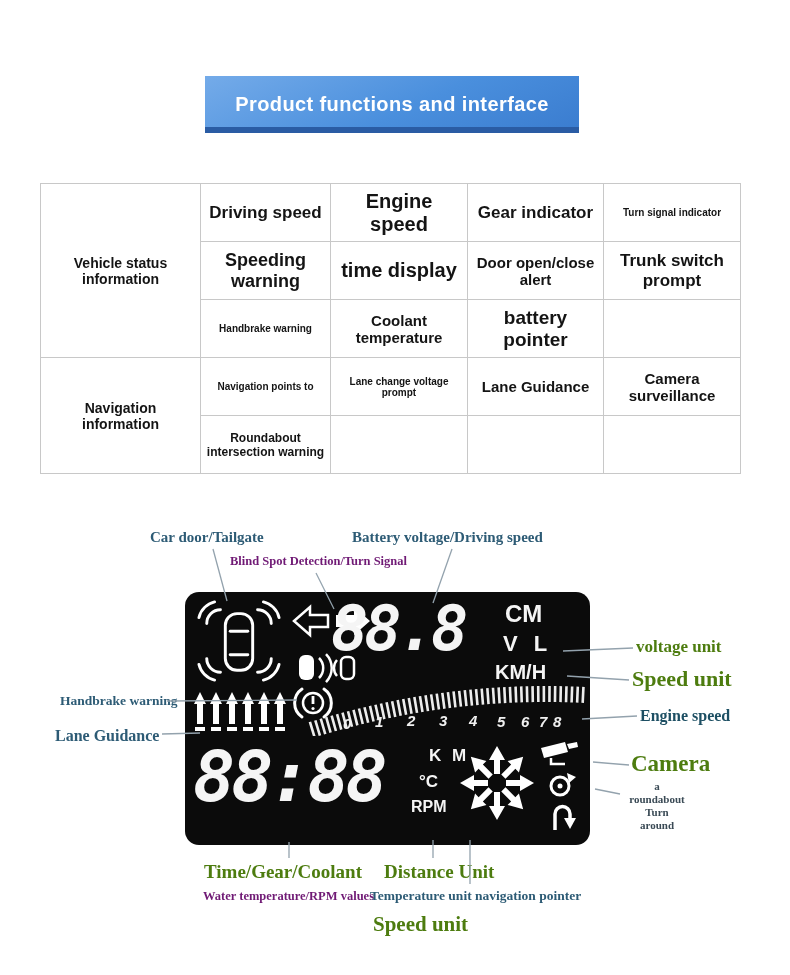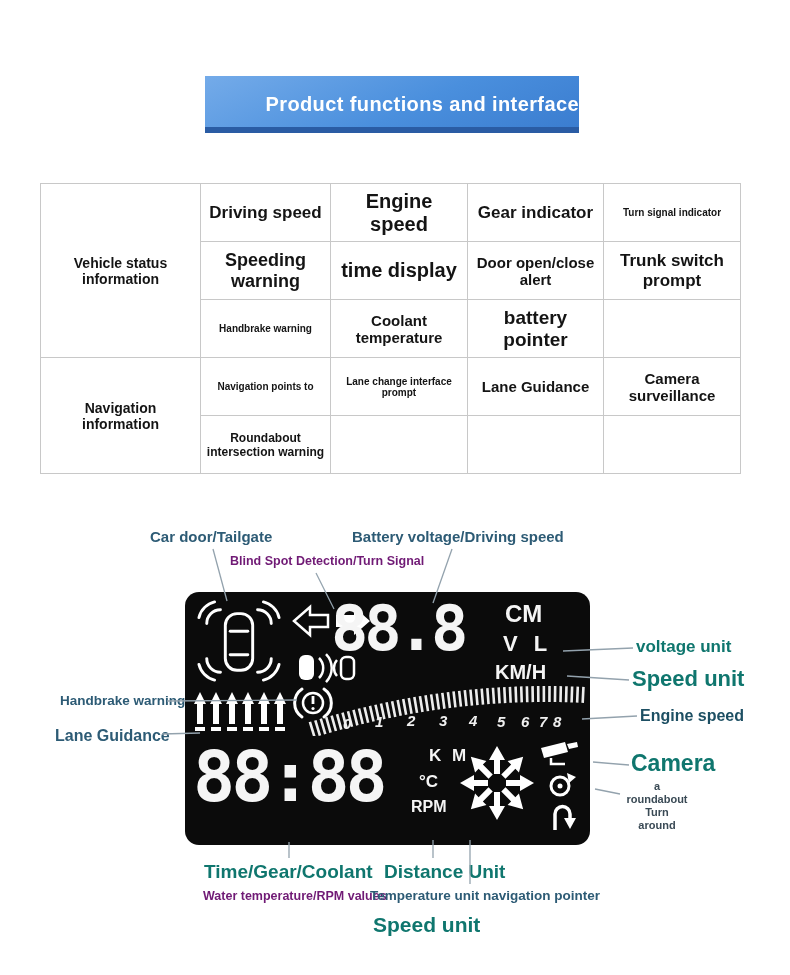--- a/index.html
+++ b/index.html
@@ -2,48 +2,48 @@
 <html><head>
 <meta charset="utf-8">
 <style>
   html,body{margin:0;padding:0;background:#ffffff;}
   .page{position:relative;width:790px;height:975px;background:#fff;
         font-family:"Liberation Sans",sans-serif;overflow:hidden;}
 
   
   .banner{position:absolute;left:205px;top:76px;width:374px;height:57px;
           background:linear-gradient(155deg,#74abe9 0%,#4a8fdd 55%,#3a7ccf 100%);
-          display:flex;align-items:center;justify-content:flex-end;}
+          display:flex;align-items:center;justify-content:center;}
   .banner::after{content:"";position:absolute;left:0;right:0;bottom:0;height:6px;
           background:#2a5ca4;}
   .banner-title{color:#ffffff;font-size:20px;font-weight:700;letter-spacing:.4px;}
 
   
   table.func{position:absolute;left:40px;top:183px;width:700px;
              border-collapse:collapse;table-layout:fixed;}
   table.func td{border:1px solid #c8c8c8;text-align:center;vertical-align:middle;
                 height:53px;padding:2px 5px;font-weight:700;color:#141414;
                 font-family:"Liberation Sans",sans-serif;}
   .fz20{font-size:20px}.fz19{font-size:19px}.fz17{font-size:17px}
   .fz15{font-size:15px}.fz14{font-size:18px}.fz13{font-size:10px}.fz12{font-size:12px}
   .glabel{font-size:14px}
 
   
-  .lbl{position:absolute;font-weight:700;z-index:2;line-height:1.2;}
-  .c-teal{color:#0f766e}.c-steel{color:#2d5b75}.c-dark{color:#701a75}
+  .lbl{position:absolute;font-weight:700;z-index:2;line-height:1.2;font-family:Liberation Serif, serif;}
+  .c-teal{color:#4d7c0f}.c-steel{color:#2d5b75}.c-dark{color:#701a75}
   .c-navy{color:#1d4f63}.c-gray{color:#3a4a55}
   .prewrap{white-space:pre-line;text-align:center;}
 
   
   .hud-panel{position:absolute;left:185px;top:592px;width:405px;height:253px;
              background:#0b0b0b;border-radius:14px;z-index:1;}
   .hud-panel .abs{position:absolute;}
   .ptxt{position:absolute;color:#f5f5f5;font-weight:700;line-height:1;
         font-family:"Liberation Sans",sans-serif;}
-  .seg{position:absolute;color:#f5f5f5;font-weight:700;line-height:1;
+  .seg{position:absolute;color:#f5f5f5;font-weight:700;font-style:italic;line-height:1;
        font-family:"DejaVu Sans Mono",monospace;}
   .seg-speed{left:146px;top:6px;font-size:62px;letter-spacing:-4px;}
   .seg-time{left:8px;top:150px;font-size:70px;letter-spacing:-4px;}
   .u-cm{left:320px;top:10px;font-size:24px;}
   .u-vl{left:318px;top:41px;font-size:22px;letter-spacing:5px;}
   .u-kmh{left:310px;top:70px;font-size:20px;text-align:right;}
   .u-km{left:228px;top:155px;font-size:17px;letter-spacing:3px;margin-left:16px;}
   .u-c{left:234px;top:181px;font-size:17px;}
   .u-rpm{left:226px;top:207px;font-size:16px;}
   .rpm-t{position:absolute;color:#f0f0f0;font-weight:700;font-style:italic;
@@ -89,21 +89,21 @@
       </tr>
       <tr>
         <td class="fz13">Handbrake warning</td>
         <td class="fz15">Coolant temperature</td>
         <td class="fz19">battery pointer</td>
         <td class="fz15"></td>
       </tr>
       <tr>
         <td rowspan="2" class="glabel fz13">Navigation information</td>
         <td class="fz13">Navigation points to</td>
-        <td class="fz13">Lane change interface prompt</td>
+        <td class="fz13">Lane change voltage prompt</td>
         <td class="fz15">Lane Guidance</td>
         <td class="fz15">Camera surveillance</td>
       </tr>
       <tr>
         <td class="fz12">Roundabout intersection warning</td>
         <td class="fz12"></td>
         <td class="fz12"></td>
         <td class="fz12"></td>
       </tr>
     </tbody>

